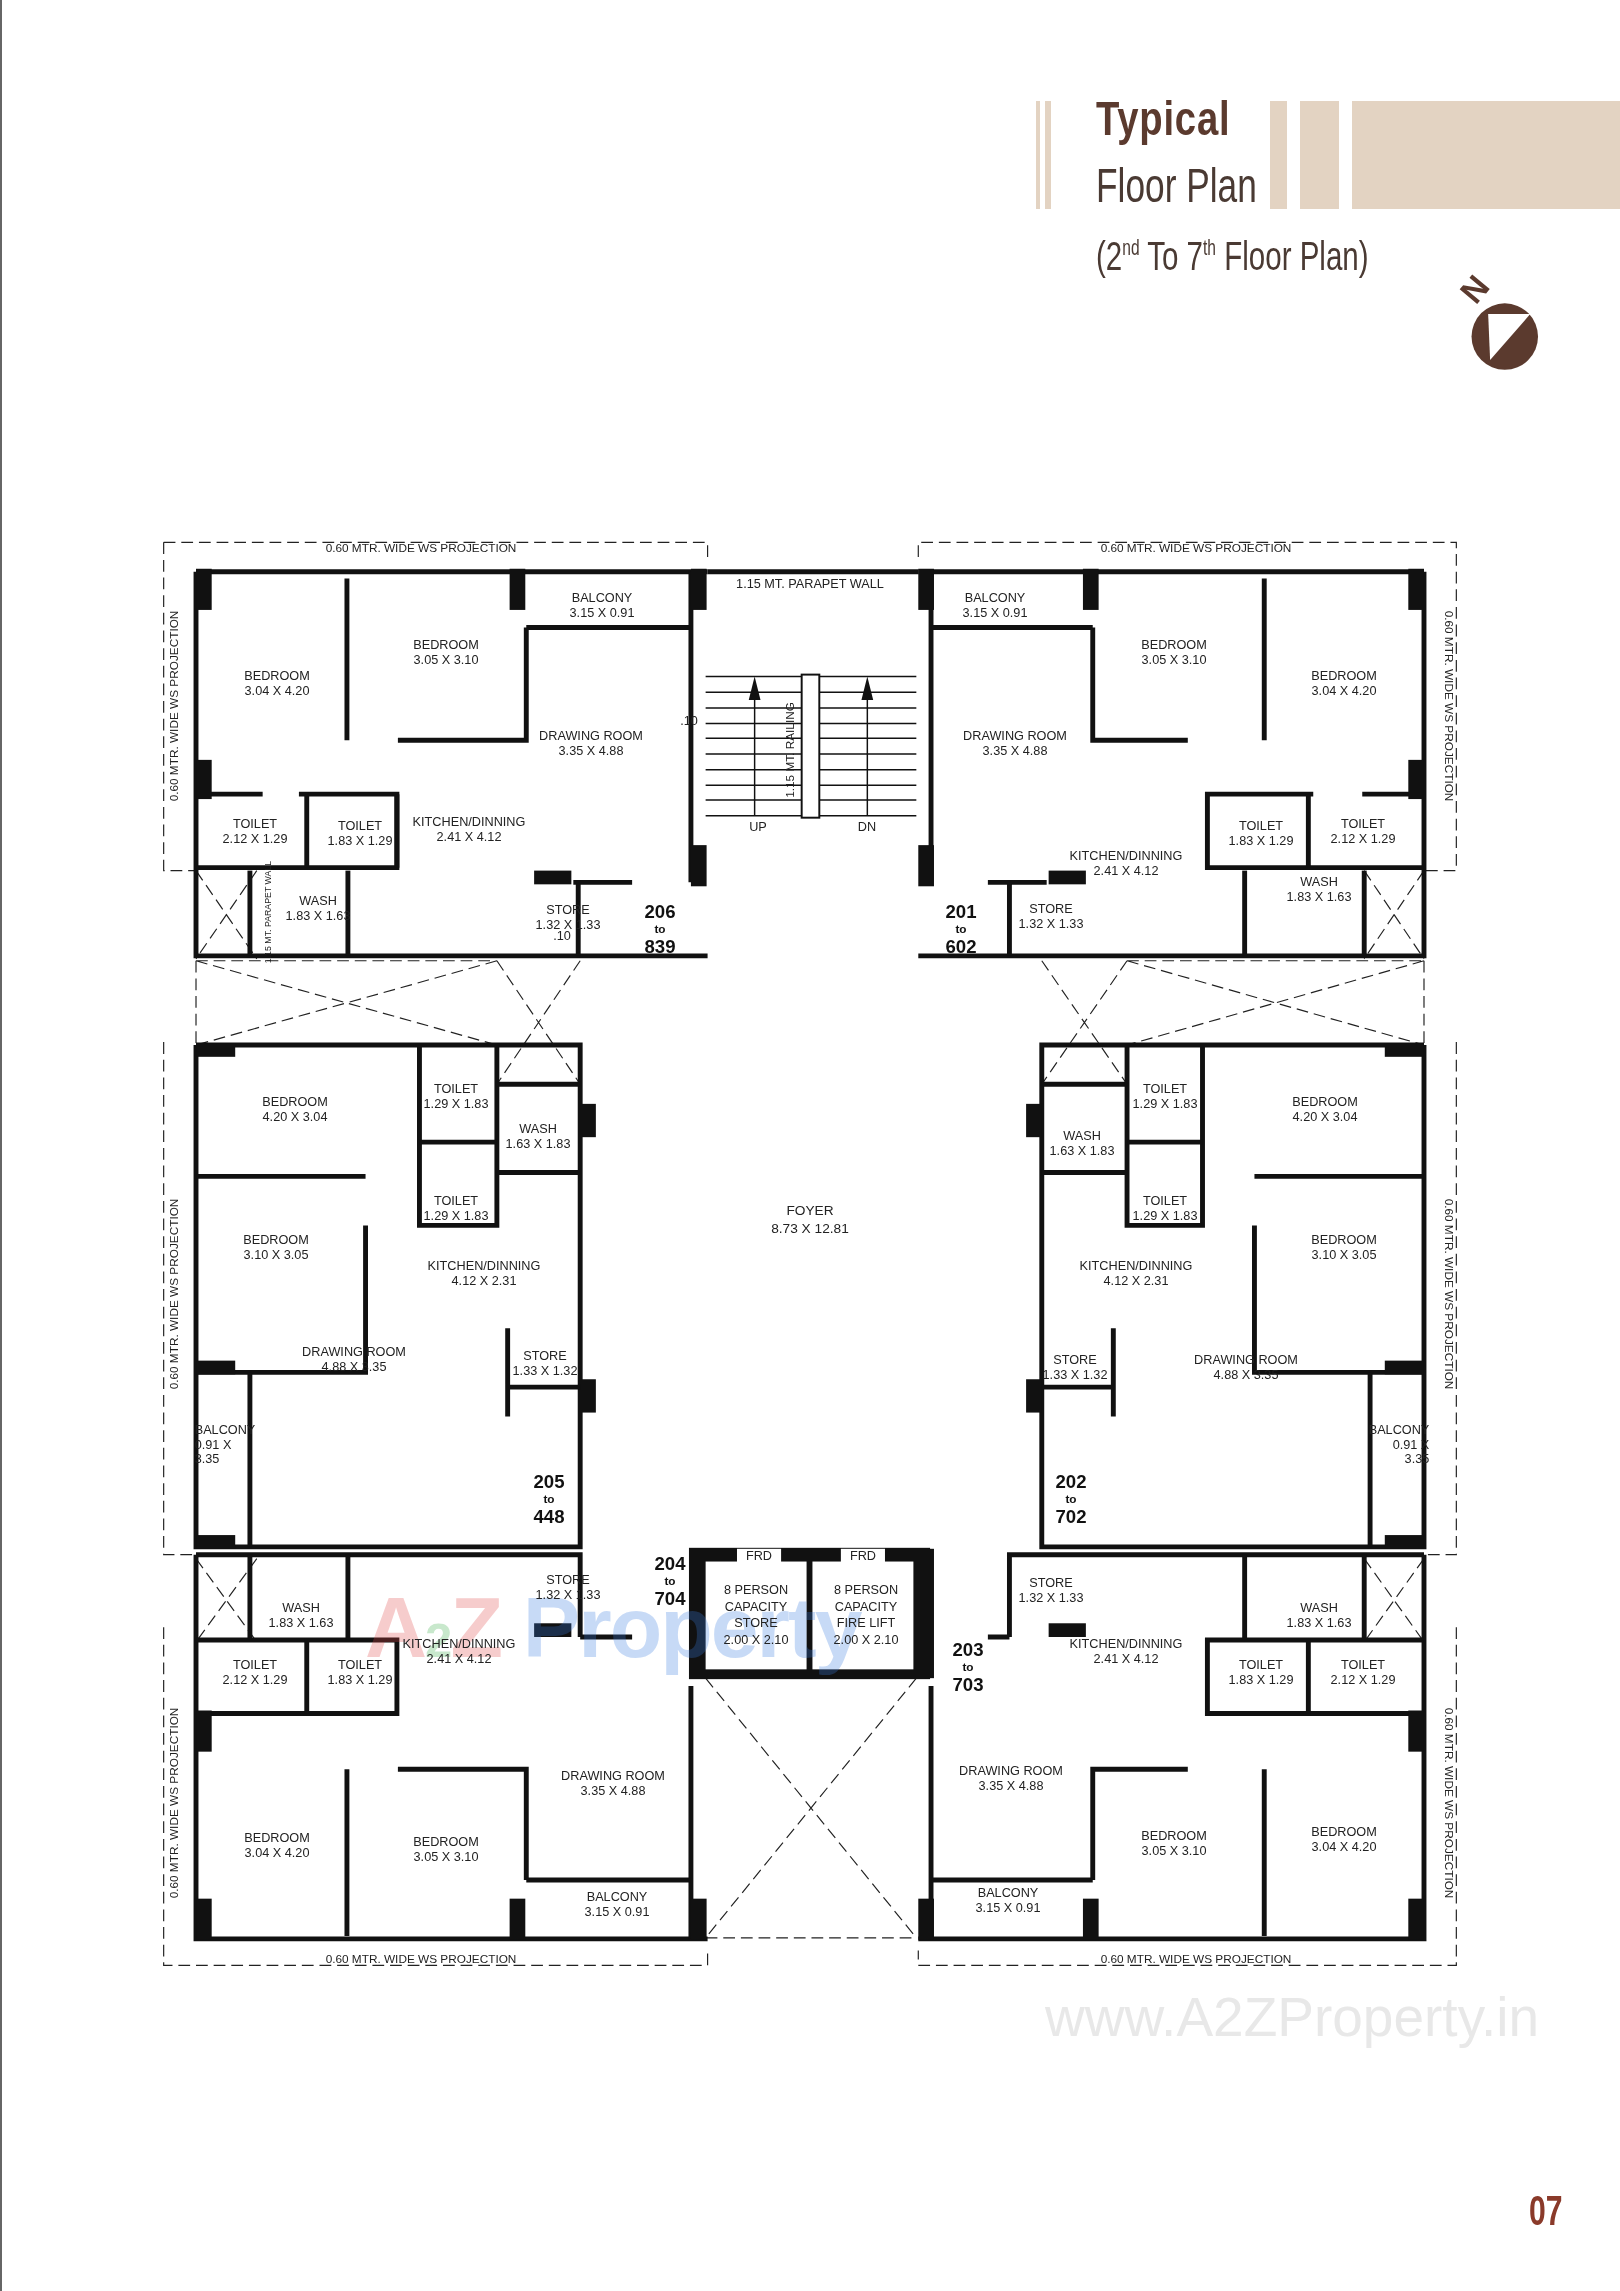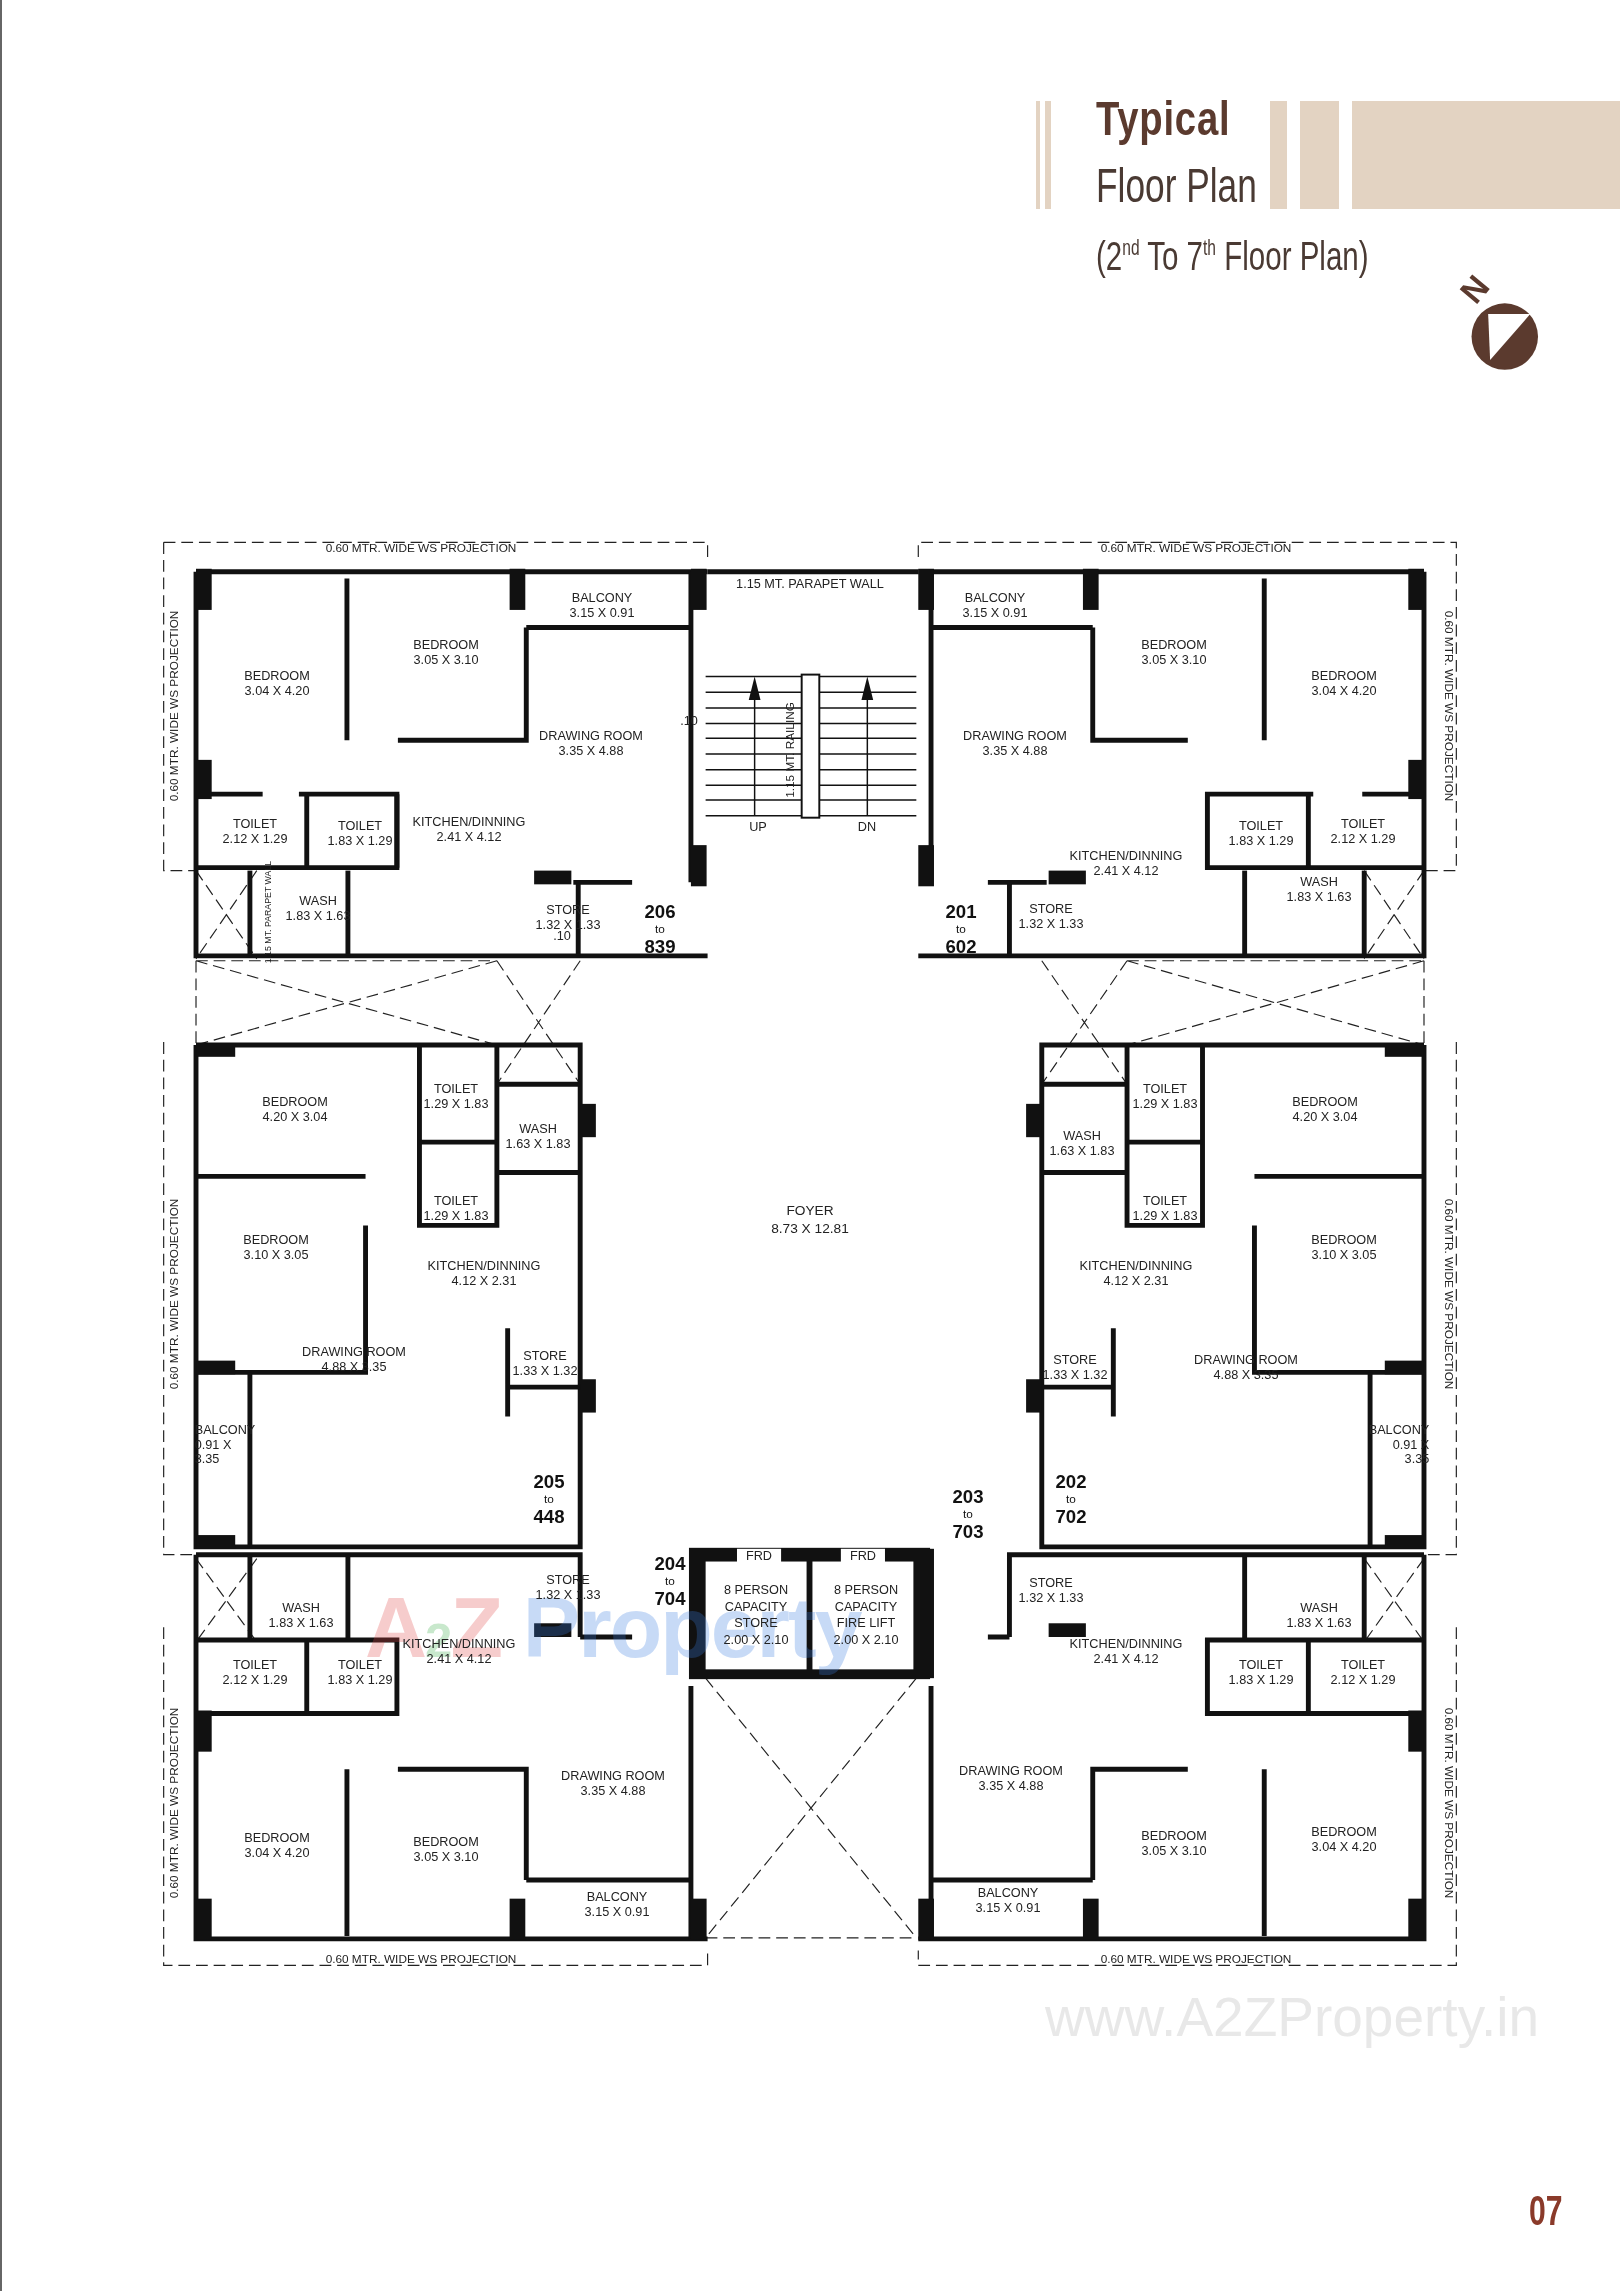--- a/index.html
+++ b/index.html
@@ -14,21 +14,21 @@
   .compass{position:absolute;left:1451px;top:265px;width:88px;height:108px;}
   .page-num{position:absolute;left:1529px;top:2186px;font-size:43px;font-weight:bold;color:#8a3a2a;transform:scaleX(0.7);transform-origin:left;}
   .watermark-url{position:absolute;left:1045px;top:1985px;font-size:55px;color:#e8e8e8;white-space:nowrap;}
   .watermark-logo{position:absolute;left:365px;top:1578px;font-size:86px;font-weight:bold;white-space:nowrap;opacity:0.28;letter-spacing:-2px;}
   .watermark-logo .a{color:#e24a4a;} .watermark-logo .t{color:#3cae4b;font-size:49px;} .watermark-logo .p{color:#3b7de0;}
   
   .plan{position:absolute;left:0;top:0;width:1620px;height:2292px;}
   .lbl{position:absolute;text-align:center;font-size:12.7px;line-height:14.7px;color:#222;transform:translateX(-50%);white-space:nowrap;}
   .lbl .n{display:block;}
   .unit{position:absolute;text-align:center;transform:translateX(-50%);font-weight:bold;font-size:18.6px;line-height:19.6px;color:#111;}
-  .unit .to{display:block;font-weight:normal;font-size:11.8px;line-height:15.7px;}
+  .unit .to{display:block;font-weight:bold;font-size:11.8px;line-height:15.7px;}
   .vtext{position:absolute;font-size:11.8px;white-space:nowrap;color:#222;}
   .proj{font-size:11.8px;}
 </style>
 </head>
 <body>
 
 <div class="page-edge"></div>
 
 <div class="bar" style="left:1036px;top:101px;width:3.9px;height:108px;"></div>
 <div class="bar" style="left:1045px;top:101px;width:5.9px;height:108px;"></div>
@@ -430,21 +430,21 @@
   </div>
 <div class="lbl" style="left:301px;top:1601px;">
     <span class="n">WASH</span>
     <span class="n">1.83 X 1.63</span>
   </div>
 <div class="lbl" style="left:568px;top:1573px;">
     <span class="n">STORE</span>
     <span class="n">1.32 X 1.33</span>
   </div>
 
-<div class="unit" style="left:968px;top:1487px;"><span>203</span><span class="to">to</span><span>703</span></div>
+<div class="unit" style="left:968px;top:1640px;"><span>203</span><span class="to">to</span><span>703</span></div>
 <div class="lbl" style="left:1344px;top:1825px;">
     <span class="n">BEDROOM</span>
     <span class="n">3.04 X 4.20</span>
   </div>
 <div class="lbl" style="left:1174px;top:1829px;">
     <span class="n">BEDROOM</span>
     <span class="n">3.05 X 3.10</span>
   </div>
 <div class="lbl" style="left:1008px;top:1886px;">
     <span class="n">BALCONY</span>

